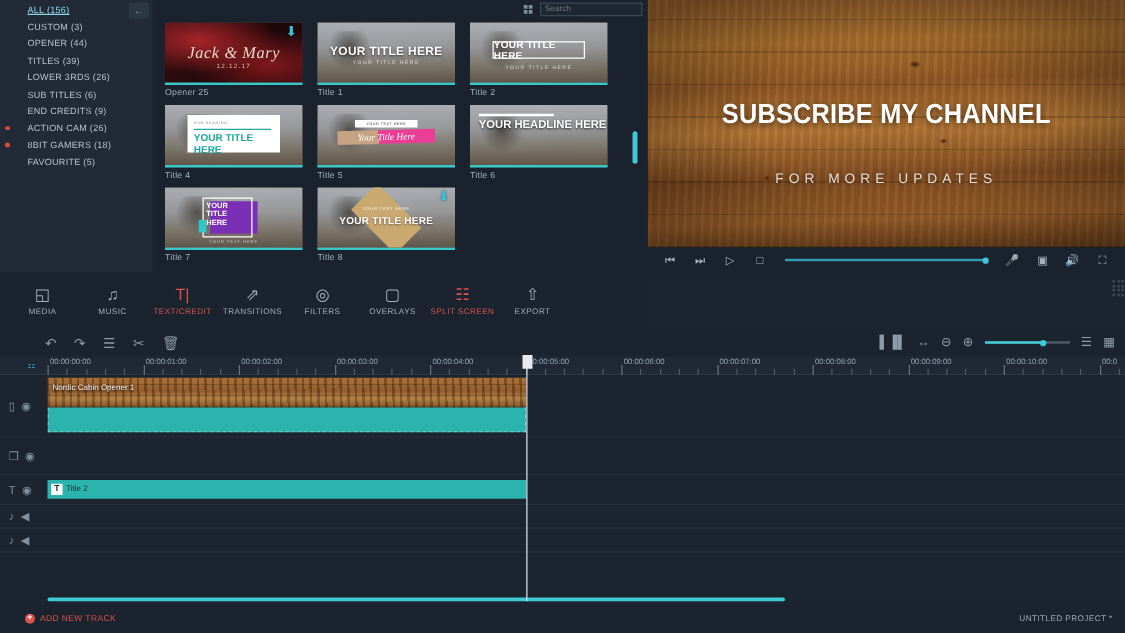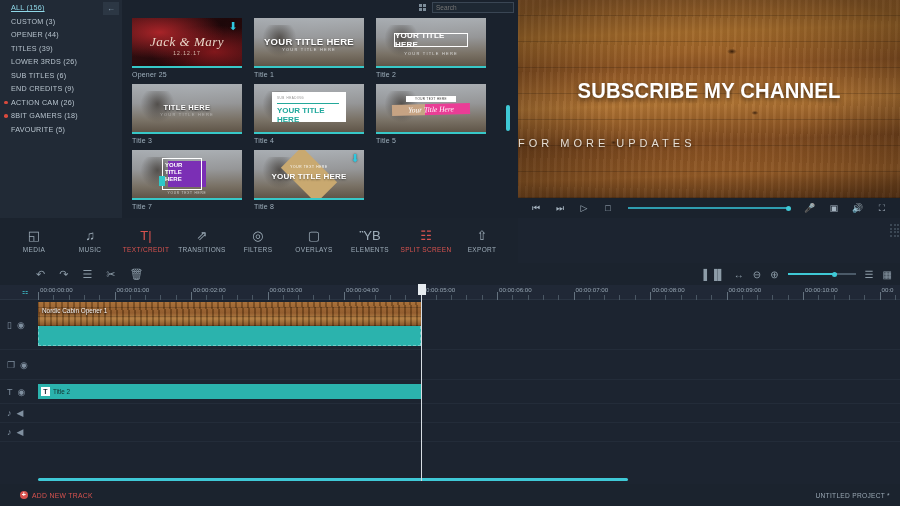--- a/index.html
+++ b/index.html
@@ -20,21 +20,21 @@
 
   
   .cat-sidebar {
     position:absolute; left:0; top:0; width:122px; height:218px;
     background:#212a36;
     padding-top:1px;
   }
   .cat-item {
     height:13.5px; line-height:13.5px;
     font-size:7.2px; letter-spacing:.25px;
-    color:#b7c3cd; padding-left:11px;
+    color:#b7c3cd; padding-left:22px;
     white-space:nowrap; cursor:default;
     position:relative;
   }
   .cat-item.active { color:#8fd8e8; text-decoration:underline; }
   .cat-dot {
     position:absolute; left:4px; top:5px;
     width:3.5px; height:3.5px; border-radius:50%; background:#d94a3d;
   }
   .collapse-btn {
     position:absolute; right:3px; top:2px;
@@ -196,21 +196,21 @@
       radial-gradient(ellipse 4px 3px at 25% 72%, rgba(40,20,6,.7), rgba(40,20,6,0) 70%),
       radial-gradient(ellipse 70% 60% at 50% 50%, rgba(0,0,0,0) 40%, rgba(0,0,0,.35) 100%);
   }
   .pv-title {
     position:absolute; left:0; right:0; top:78px; text-align:center;
     color:#fff; font-size:22px; font-weight:bold; letter-spacing:.2px;
     transform:scaleX(.92);
     text-shadow:0 2px 5px rgba(0,0,0,.55);
   }
   .pv-sub {
-    position:absolute; left:0; right:0; top:137px; 
+    position:absolute; left:0; right:0; top:137px; text-align:center;
     color:#e6ded4; font-size:11px; letter-spacing:4px;
     text-shadow:0 1px 3px rgba(0,0,0,.5);
   }
 
   
   .transport {
     position:absolute; left:518px; top:198px; width:382px; height:20px;
     background:#1a222d; display:flex; align-items:center; padding:0 6px;
   }
   .tbtn {
@@ -412,28 +412,20 @@
 
         <div class="thumb-cell">
           <div class="thumb">
             <div class="bg bg-beach"></div>
             <div class="t-boxed">YOUR TITLE HERE</div>
             <div class="tt t-sub" style="top:33px">YOUR TITLE HERE</div>
           </div>
           <div class="thumb-label">Title 2</div>
         </div>
 
-        <div class="thumb-cell">
-          <div class="thumb">
-            <div class="bg bg-beach"></div>
-            <div class="tt t-small-white">TITLE HERE</div>
-            <div class="tt t-sub" style="top:28px;opacity:.55">YOUR TITLE HERE</div>
-          </div>
-          <div class="thumb-label">Title 3</div>
-        </div>
 
         <div class="thumb-cell">
           <div class="thumb">
             <div class="bg bg-beach"></div>
             <div class="card-white">
               <div class="tiny">SUB HEADING</div>
               <div class="rule"></div>
               <div class="big">YOUR TITLE HERE</div>
             </div>
           </div>
@@ -444,20 +436,28 @@
           <div class="thumb">
             <div class="bg bg-beach"></div>
             <div class="mini-tag">YOUR TEXT HERE</div>
             <div class="pink-band">
               <span>Your Title Here</span>
             </div>
           </div>
           <div class="thumb-label">Title 5</div>
         </div>
 
+        <div class="thumb-cell">
+          <div class="thumb">
+            <div class="bg bg-beach"></div>
+            <div class="headline-rule"></div>
+            <div class="headline-left">YOUR HEADLINE HERE</div>
+          </div>
+          <div class="thumb-label">Title 6</div>
+        </div>
 
         <div class="thumb-cell">
           <div class="thumb">
             <div class="bg bg-beach"></div>
             <div class="purple-box"></div>
             <div class="white-frame"></div>
             <div class="teal-chip"></div>
             <div class="white-frame-txt">YOUR TITLE HERE</div>
             <div class="tiny-foot">YOUR TEXT HERE</div>
           </div>
@@ -534,24 +534,20 @@
           <div class="ti">⇗</div>
           <div class="tl">TRANSITIONS</div>
         </div>
         <div class="tab">
           <div class="ti">◎</div>
           <div class="tl">FILTERS</div>
         </div>
         <div class="tab">
           <div class="ti">▢</div>
           <div class="tl">OVERLAYS</div>
-        </div>
-        <div class="tab">
-          <div class="ti">ὛB</div>
-          <div class="tl">ELEMENTS</div>
         </div>
         <div class="tab accent">
           <div class="ti">☷</div>
           <div class="tl">SPLIT SCREEN</div>
         </div>
         <div class="tab">
           <div class="ti">⇧</div>
           <div class="tl">EXPORT</div>
         </div>
       </div>

